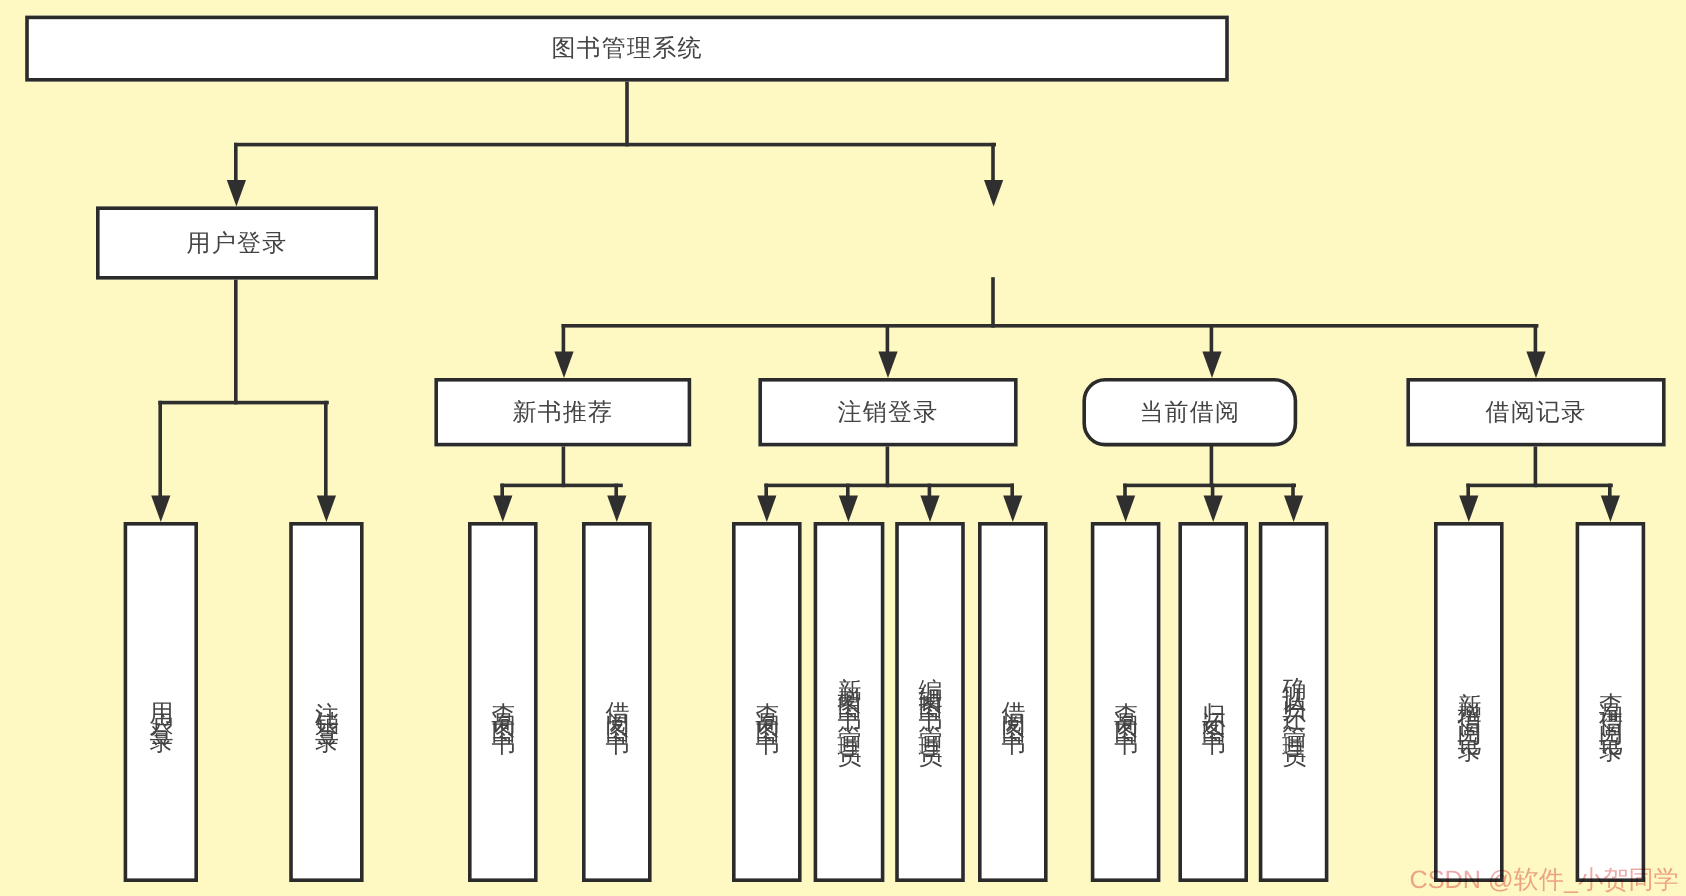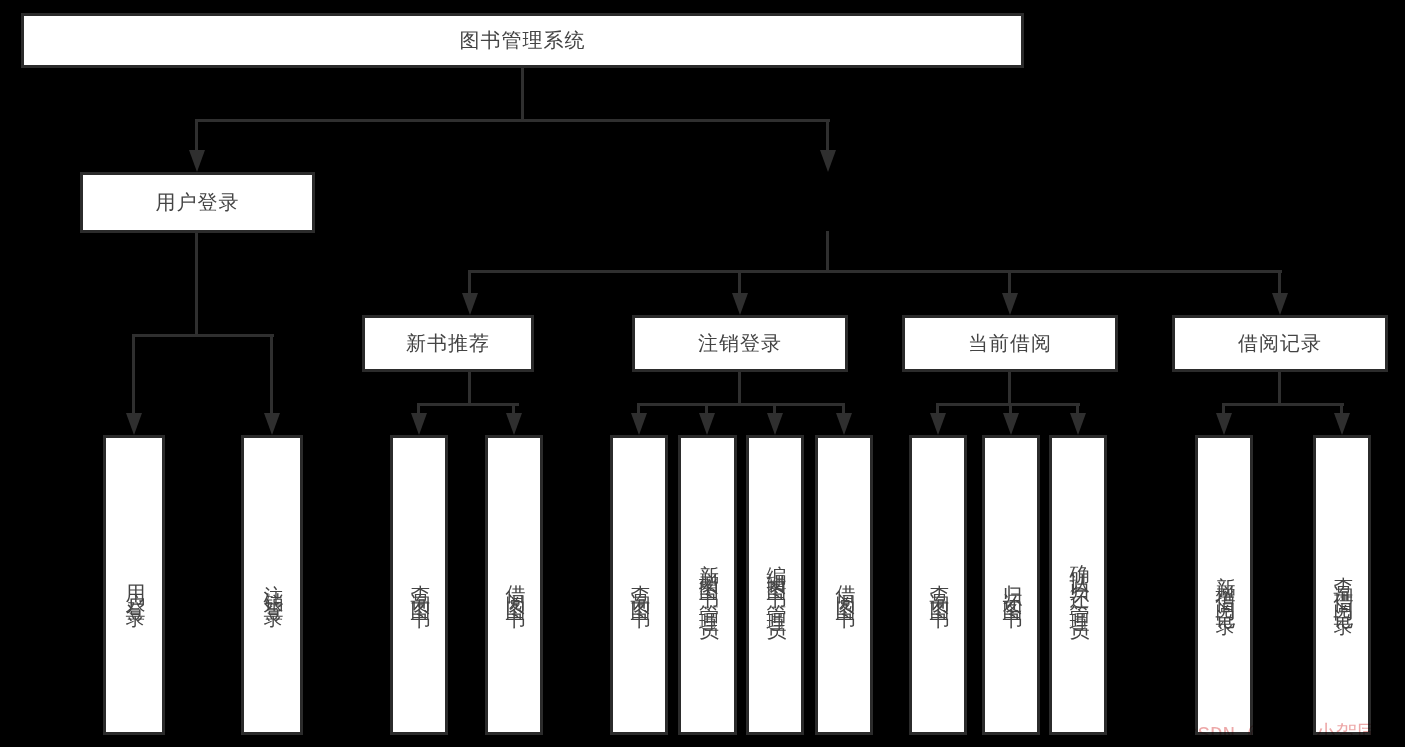--- a/index.html
+++ b/index.html
@@ -1,20 +1,20 @@
 <!DOCTYPE html>
 <html><head>
 <meta charset="utf-8">
 <style>
   html,body{margin:0;padding:0;background:#ffffff;}
   #canvas{
     position:relative;
     width:1405px;height:747px;
-    background:#000000;
-    font-family:Liberation Mono, monospace;
+    background:#fef9c3;
+    font-family:Liberation Sans, sans-serif;
     overflow:hidden;
   }
   .box{
     position:absolute;
     background:#ffffff;
     border:3px solid #2b2b2b;
     box-sizing:border-box;
     display:flex;align-items:center;justify-content:center;
     color:#444444;
     z-index:2;
@@ -82,27 +82,27 @@
   <div class="hline" style="left:468px;top:270px;width:814px;"></div>
   <div class="vline" style="left:468px;top:270px;height:26px;"></div>
   <div class="arrow" style="left:462px;top:293px;"></div>
   <div class="vline" style="left:738px;top:270px;height:26px;"></div>
   <div class="arrow" style="left:732px;top:293px;"></div>
   <div class="vline" style="left:1008px;top:270px;height:26px;"></div>
   <div class="arrow" style="left:1002px;top:293px;"></div>
   <div class="vline" style="left:1278px;top:270px;height:26px;"></div>
   <div class="arrow" style="left:1272px;top:293px;"></div>
 
-  <div class="box hbox" style="left:362px;top:315px;width:172px;height:57px;">
+  <div class="box hbox" style="left:362px;top:315px;width:214px;height:57px;">
     <span>新书推荐</span>
   </div>
   <div class="box hbox" style="left:632px;top:315px;width:216px;height:57px;">
     <span>注销登录</span>
   </div>
-  <div class="box hbox" style="left:902px;top:315px;width:216px;height:57px;">
+  <div class="box hbox" style="left:902px;top:315px;width:179px;height:57px;border-radius:19px;">
     <span>当前借阅</span>
   </div>
   <div class="box hbox" style="left:1172px;top:315px;width:216px;height:57px;">
     <span>借阅记录</span>
   </div>
 
   <div class="vline" style="left:468px;top:370px;height:36px;"></div>
   <div class="hline" style="left:417px;top:403px;width:102px;"></div>
   <div class="vline" style="left:417px;top:403px;height:23px;"></div>
   <div class="arrow" style="left:411px;top:413px;"></div>

